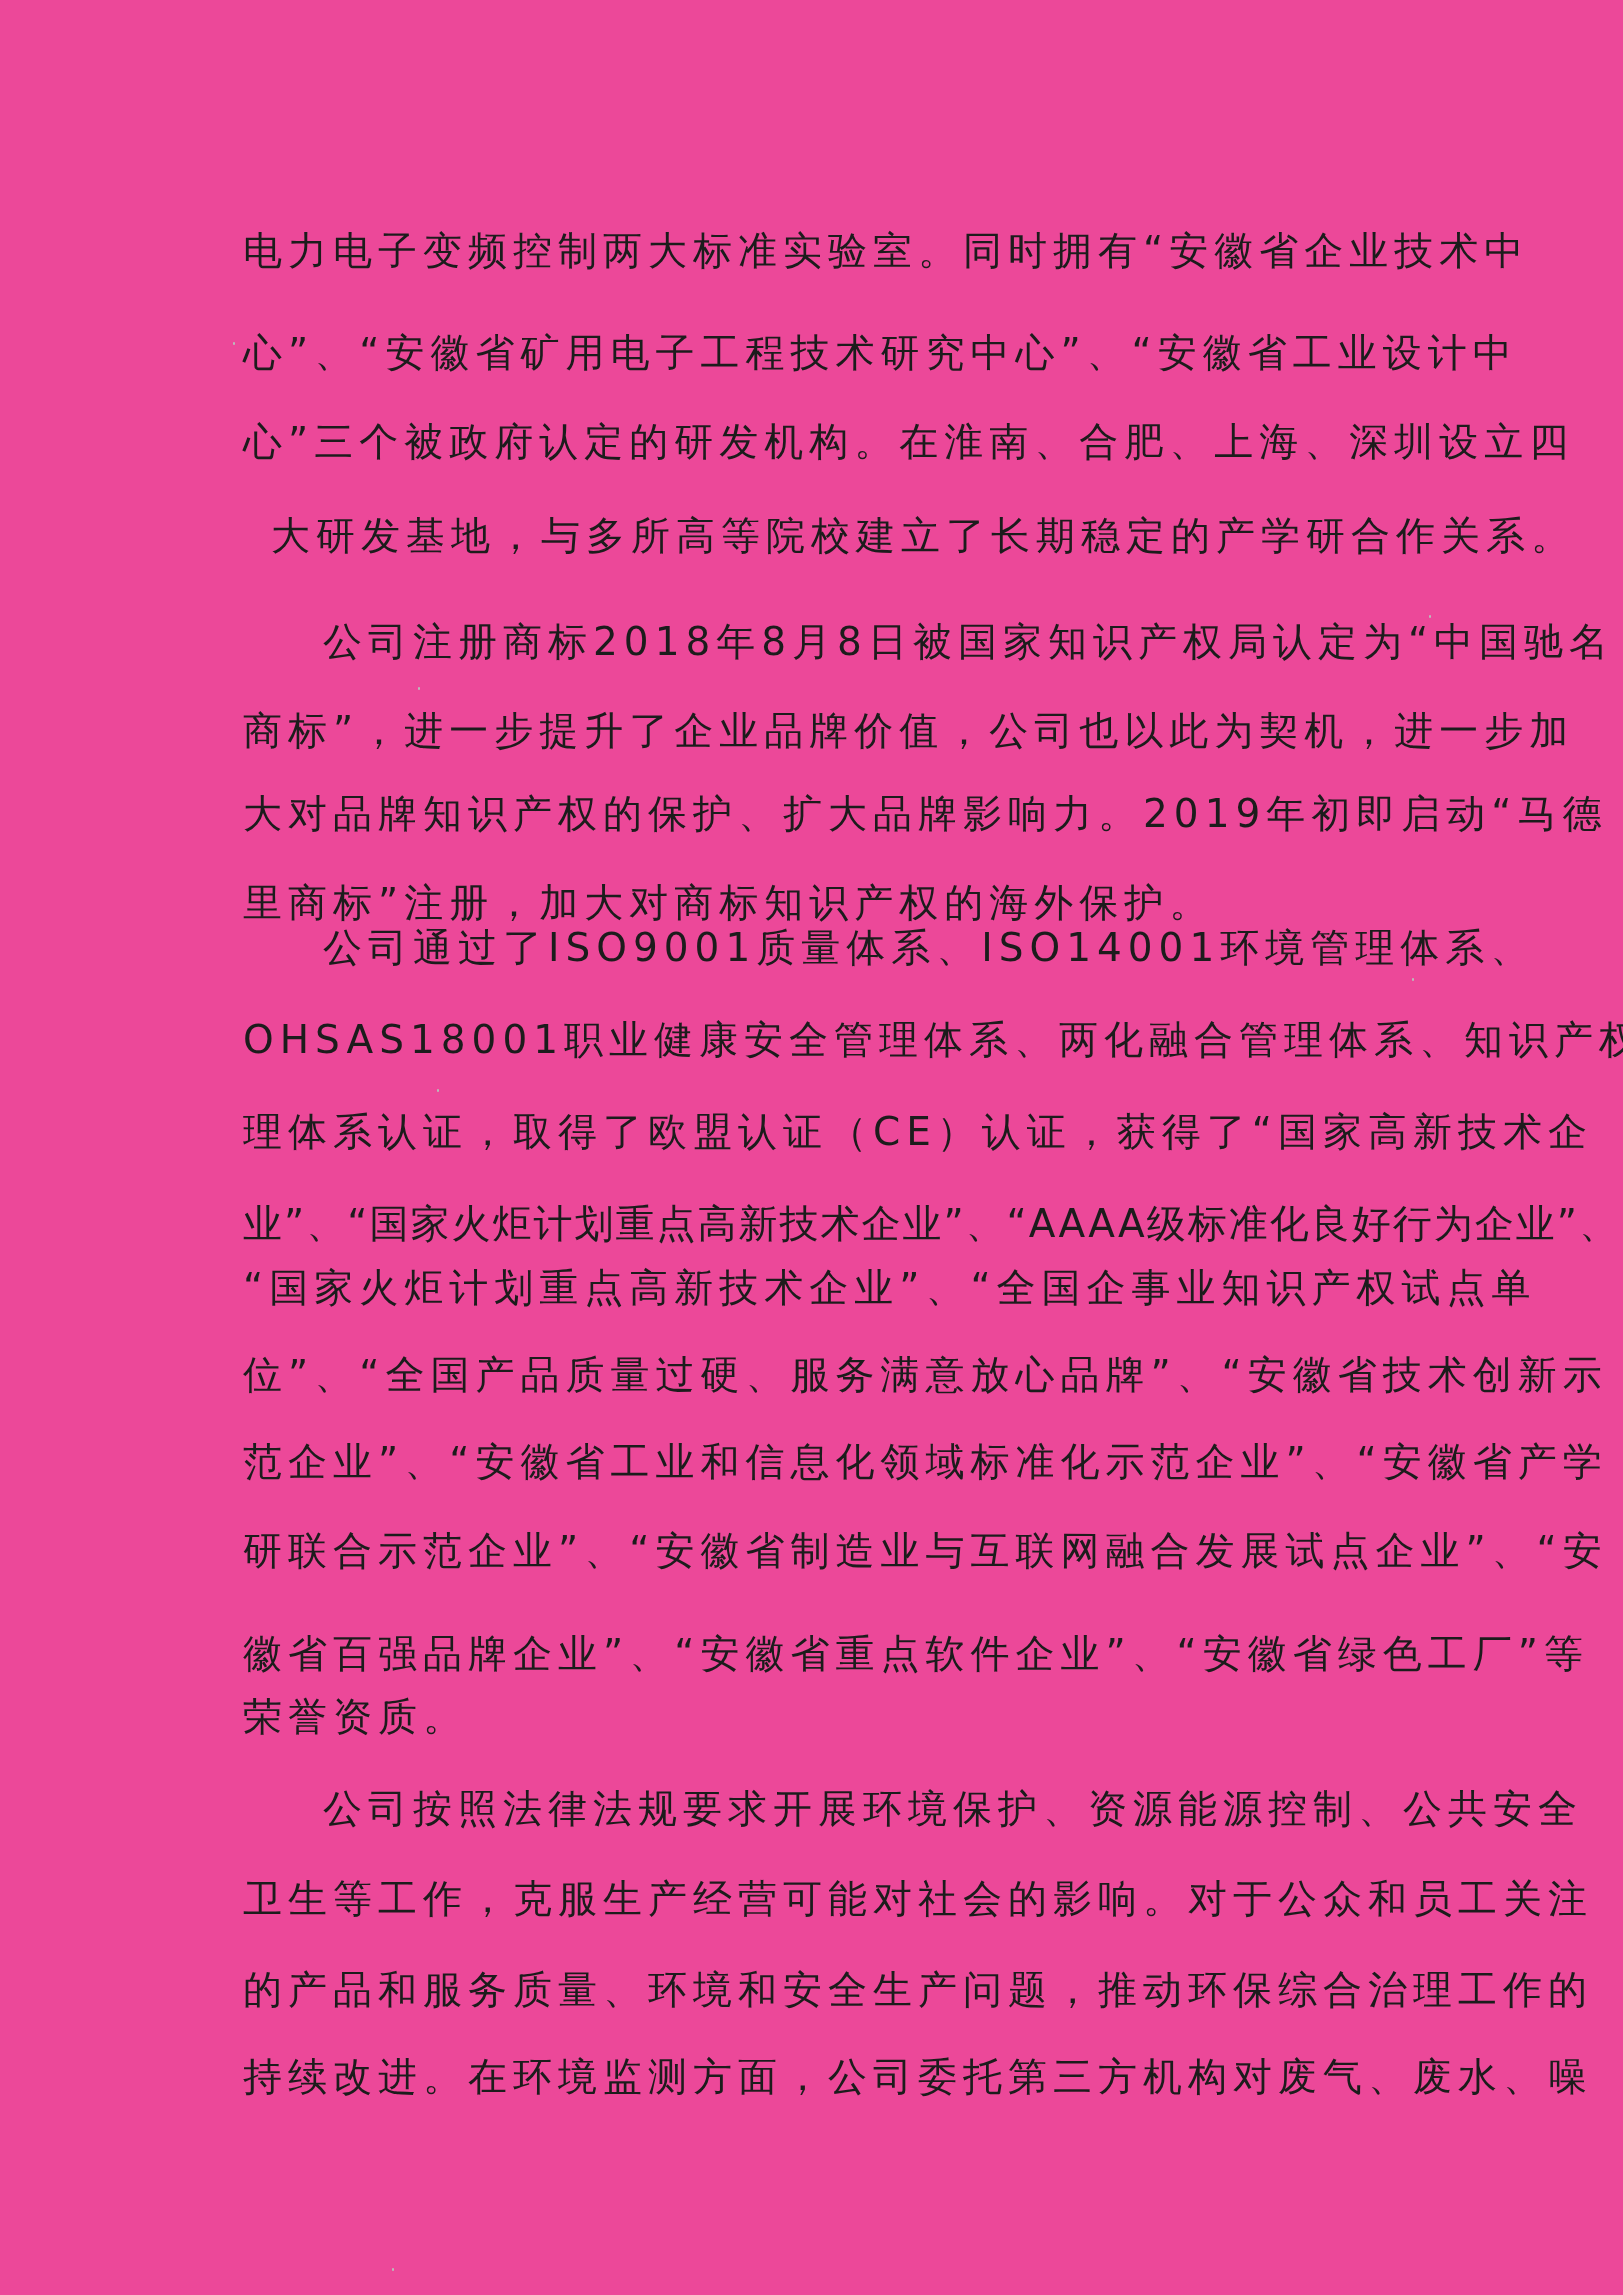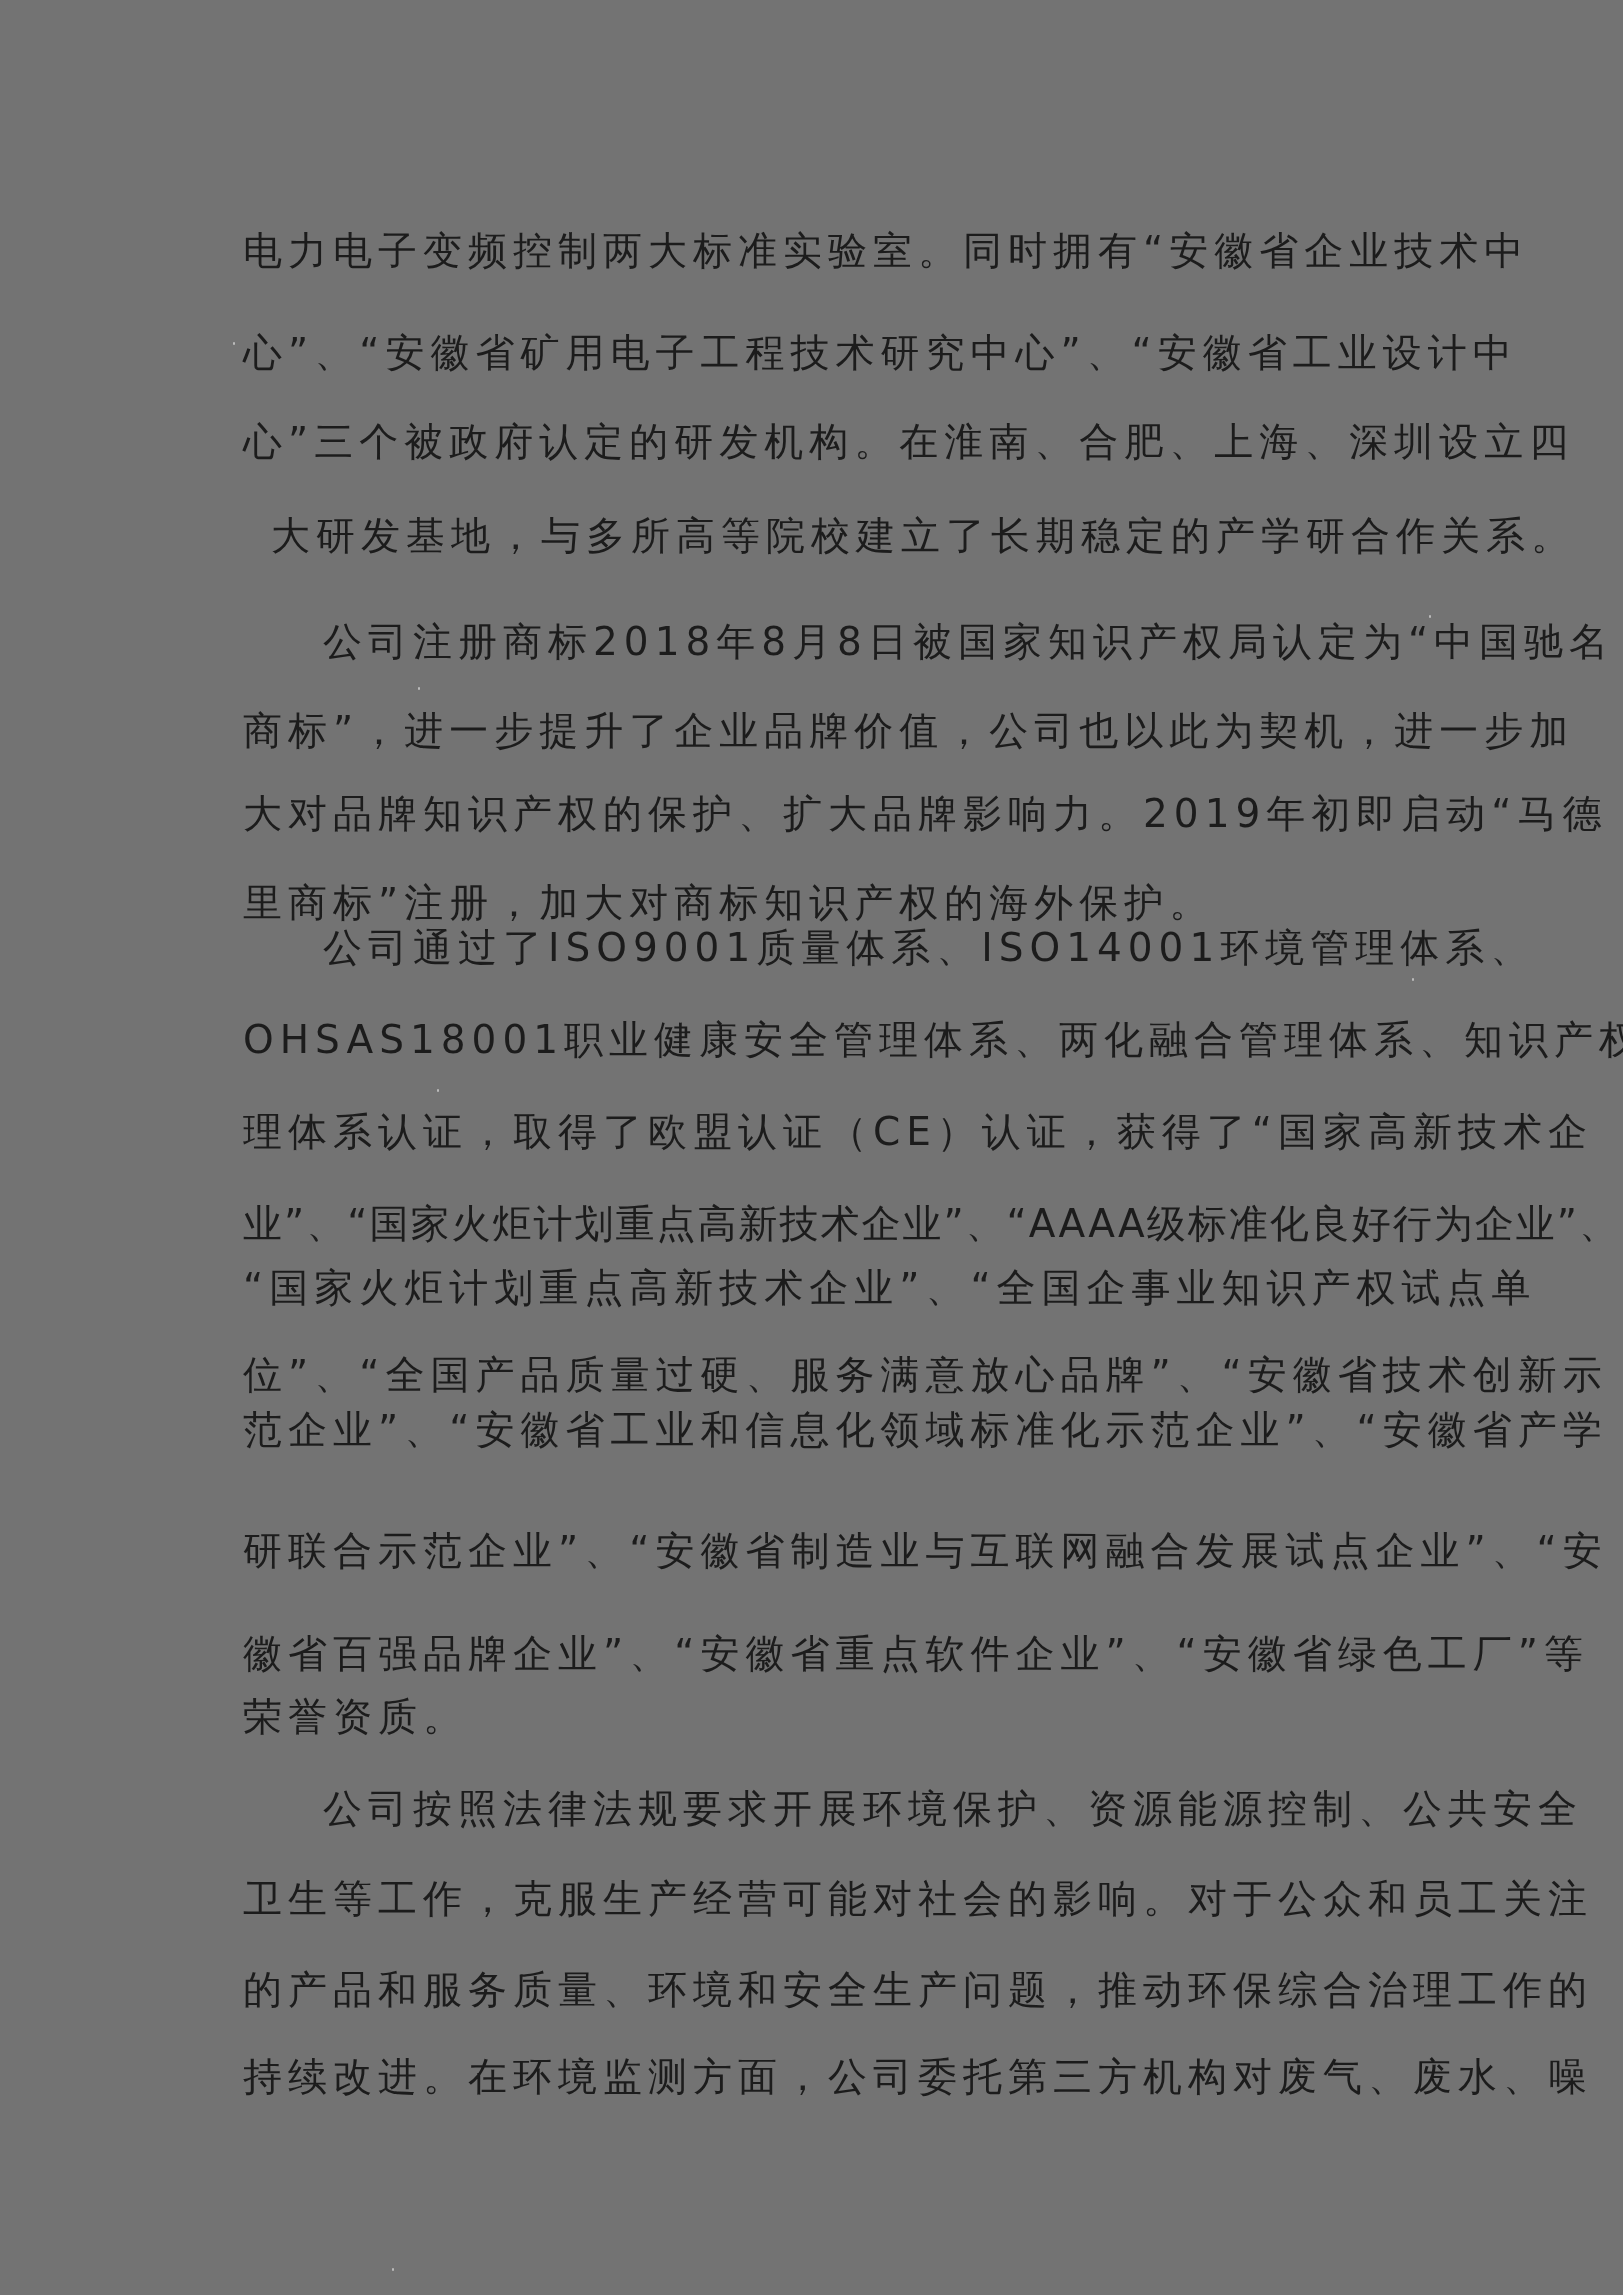--- a/index.html
+++ b/index.html
@@ -13,21 +13,21 @@
     position: relative;
     overflow: hidden;
     font-family: "DejaVu Sans", "Liberation Sans", sans-serif;
     color: #1a1a1a;
   }
   .page {
     position: absolute;
     left: 0; top: 0;
     width: 1624px;
     height: 2295px;
-    background: #737373;
+    background: #ec4899;
   }
   .line {
     position: absolute;
     left: 243px;
     width: 1137px;
     font-size: 39px;
     line-height: 50px;
     height: 50px;
     white-space: nowrap;
     letter-spacing: 6px;
@@ -60,21 +60,21 @@
     <div class="line" style="top:878px;">里商标”注册，加大对商标知识产权的海外保护。</div>
   </div>
 
   <div>
     <div class="line indent" style="top:923px; top:923px;">公司通过了ISO9001质量体系、ISO14001环境管理体系、</div>
     <div class="line" style="top:1015px;">OHSAS18001职业健康安全管理体系、两化融合管理体系、知识产权管</div>
     <div class="line" style="top:1107px;">理体系认证，取得了欧盟认证（CE）认证，获得了“国家高新技术企</div>
     <div class="line" style="top:1199px; letter-spacing:2px;">业”、“国家火炬计划重点高新技术企业”、“AAAA级标准化良好行为企业”、</div>
     <div class="line" style="top:1263px;">“国家火炬计划重点高新技术企业”、“全国企事业知识产权试点单</div>
     <div class="line" style="top:1350px;">位”、“全国产品质量过硬、服务满意放心品牌”、“安徽省技术创新示</div>
-    <div class="line" style="top:1405px;">范企业”、“安徽省工业和信息化领域标准化示范企业”、“安徽省产学</div>
+    <div class="line" style="top:1437px;">范企业”、“安徽省工业和信息化领域标准化示范企业”、“安徽省产学</div>
     <div class="line" style="top:1526px;">研联合示范企业”、“安徽省制造业与互联网融合发展试点企业”、“安</div>
     <div class="line" style="top:1629px;">徽省百强品牌企业”、“安徽省重点软件企业”、“安徽省绿色工厂”等</div>
     <div class="line" style="top:1692px;">荣誉资质。</div>
   </div>
 
   <div>
     <div class="line indent" style="top:1784px;">公司按照法律法规要求开展环境保护、资源能源控制、公共安全</div>
     <div class="line" style="top:1874px;">卫生等工作，克服生产经营可能对社会的影响。对于公众和员工关注</div>
     <div class="line" style="top:1965px;">的产品和服务质量、环境和安全生产问题，推动环保综合治理工作的</div>
     <div class="line" style="top:2052px;">持续改进。在环境监测方面，公司委托第三方机构对废气、废水、噪</div>

